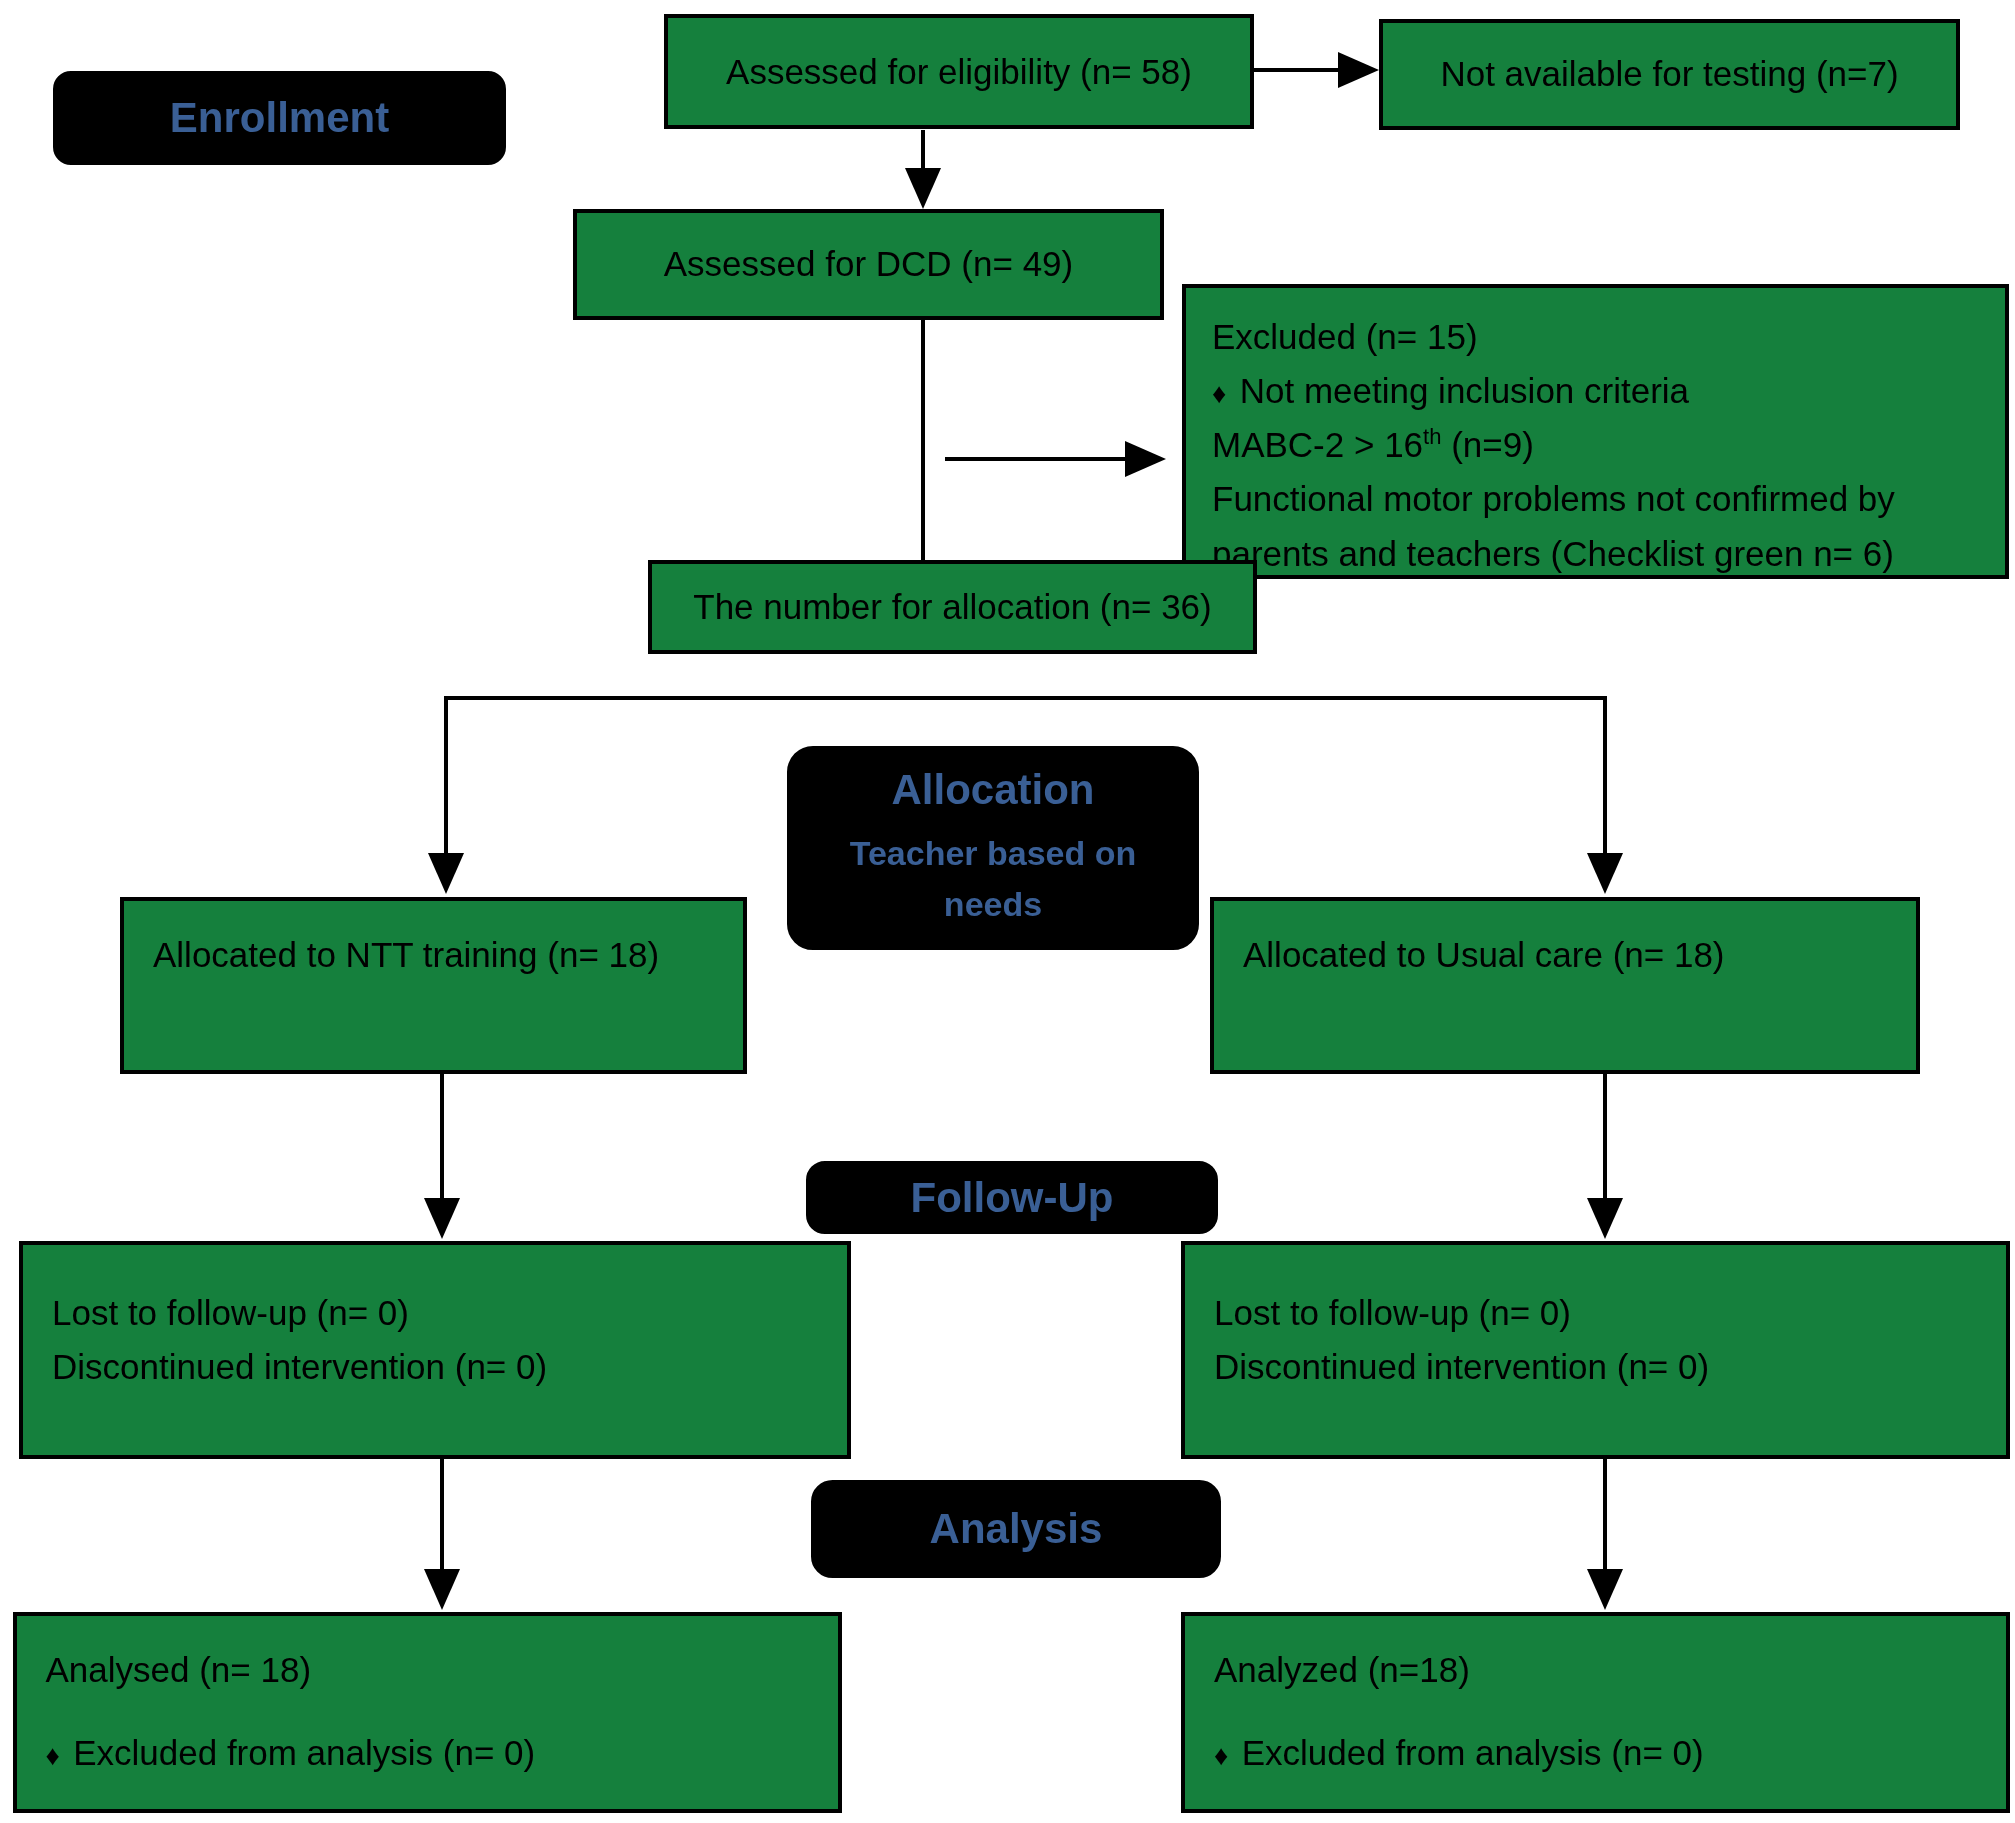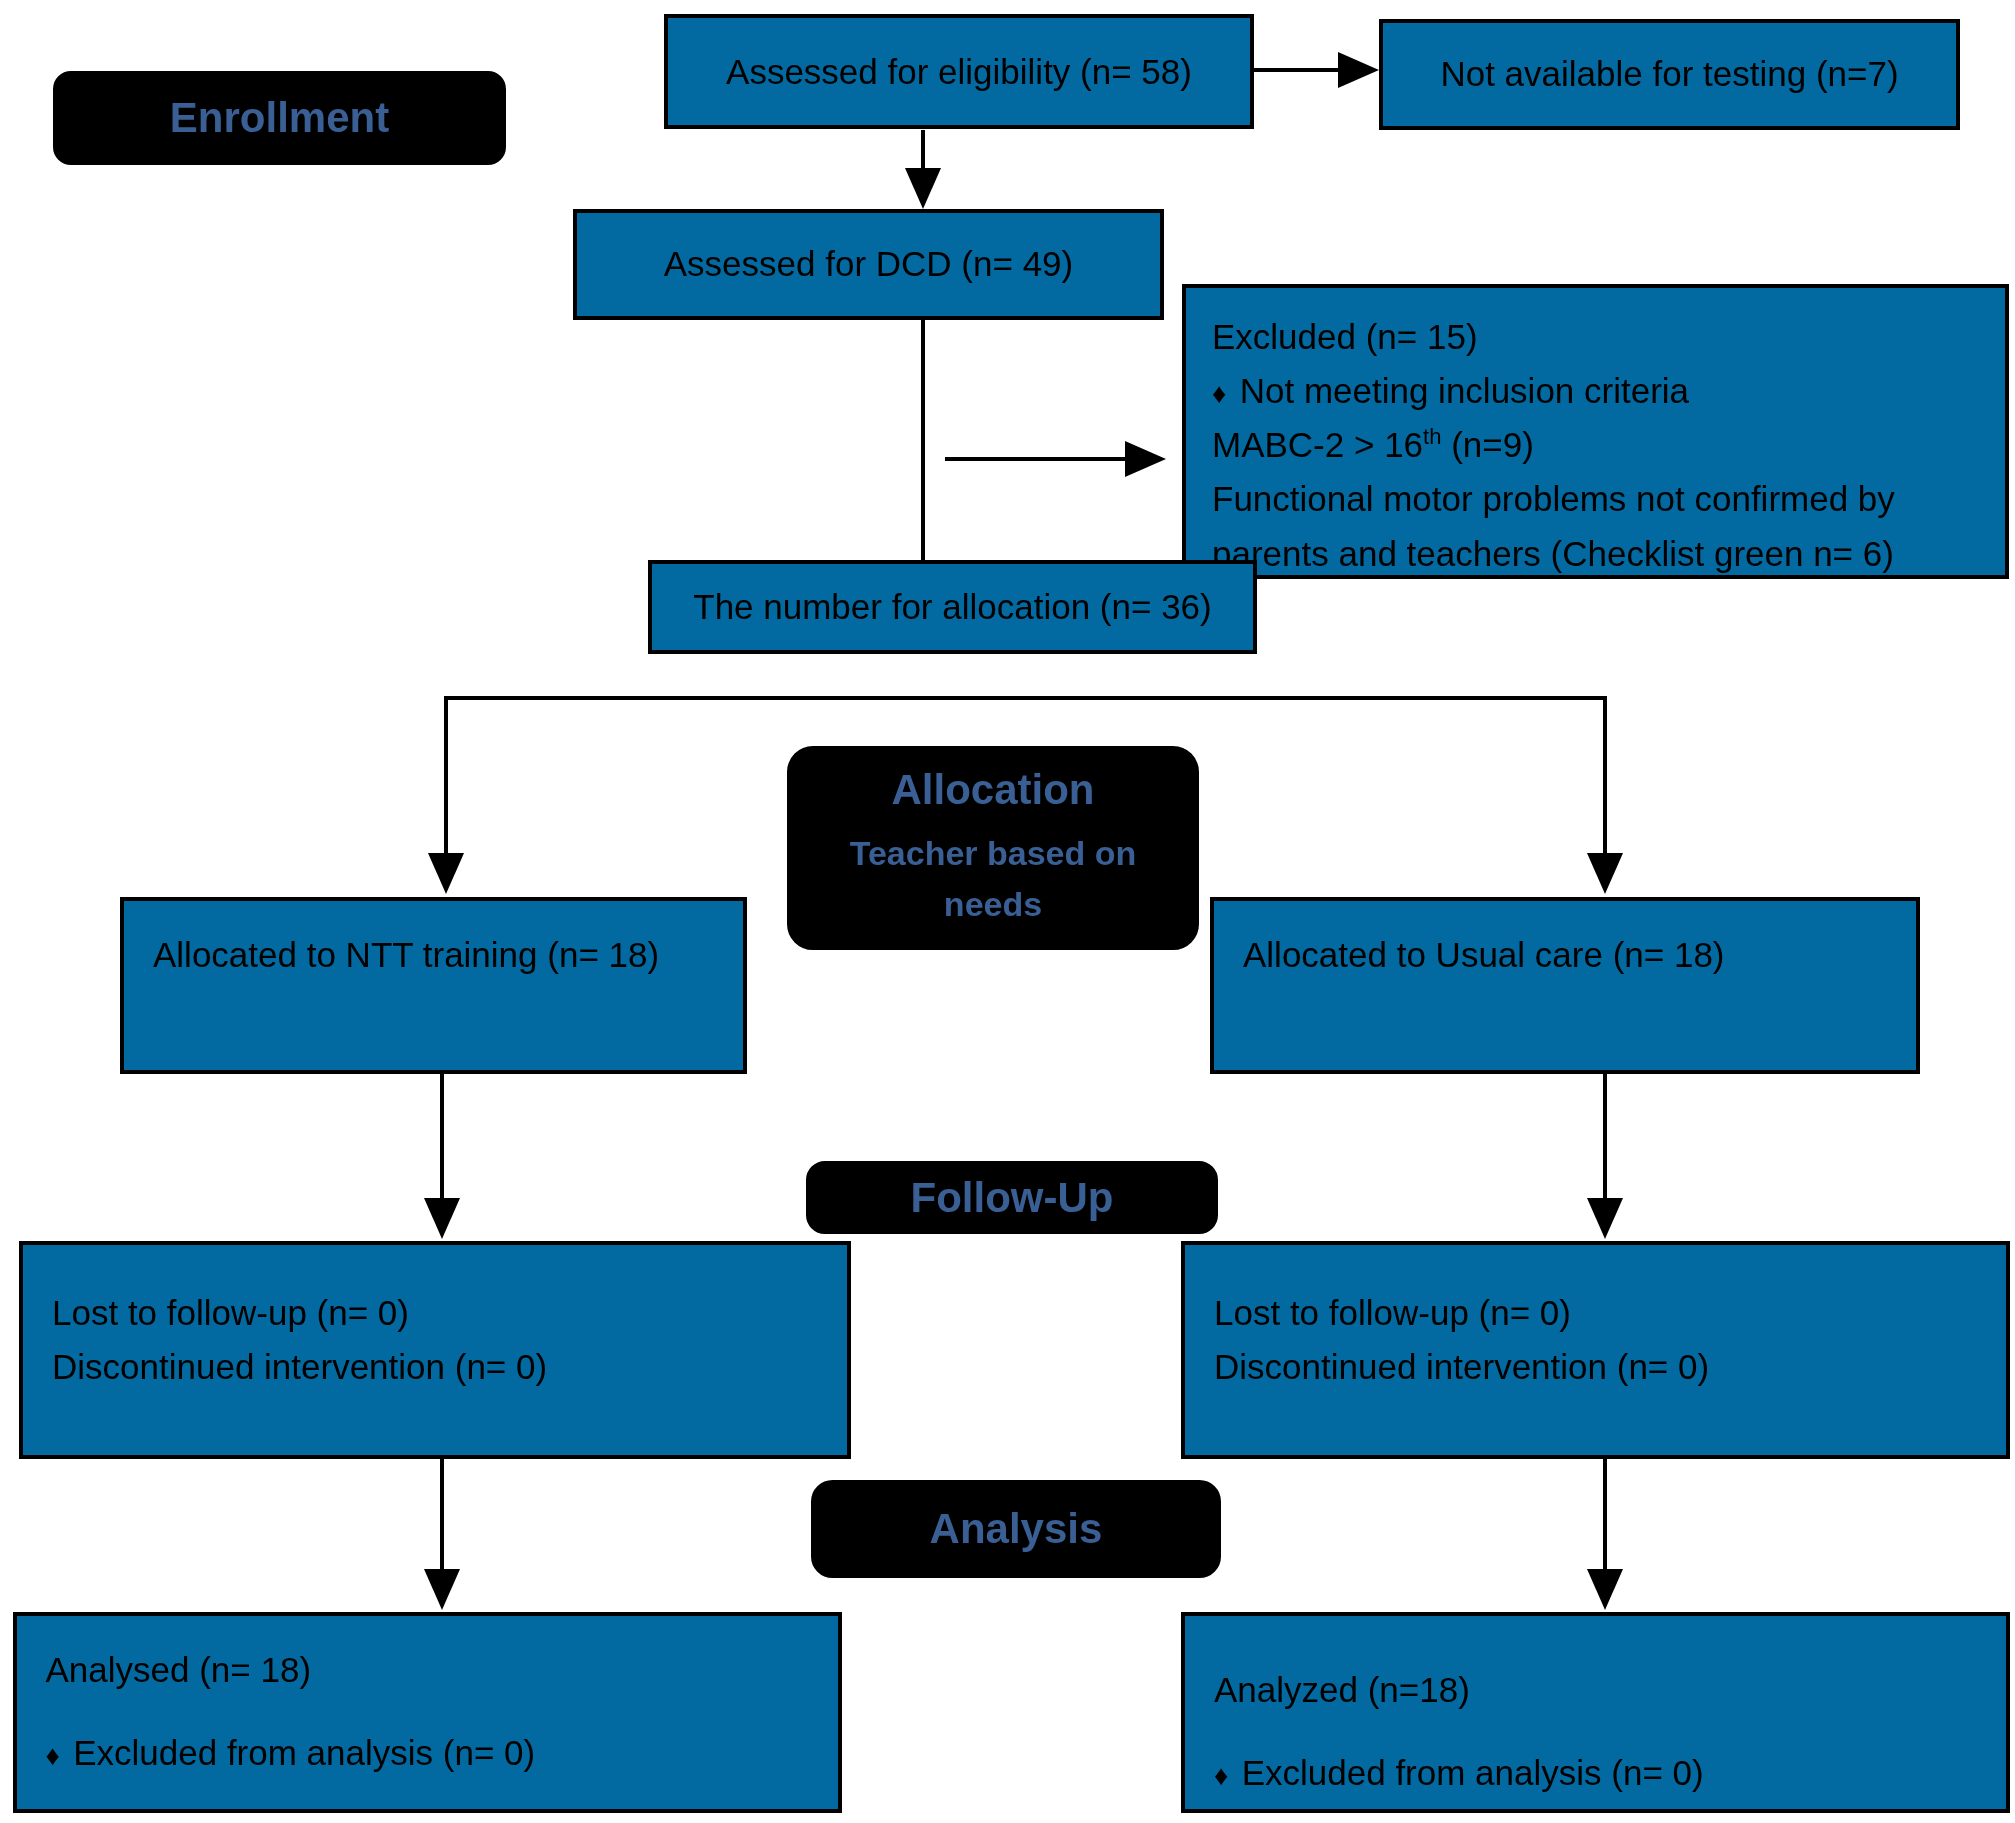--- a/index.html
+++ b/index.html
@@ -7,21 +7,21 @@
     position:relative;
     width:2015px;
     height:1824px;
     background:#ffffff;
     font-family:"Liberation Sans", sans-serif;
     color:#000;
   }
   
   .box{
     position:absolute;
-    background:#0369a1;
+    background:#15803d;
     border:4.3px solid #000;
     box-sizing:border-box;
     font-size:35px;
     line-height:1.15;
   }
   .box.center{
     display:flex;
     align-items:center;
     justify-content:center;
     text-align:center;
@@ -166,21 +166,21 @@
   </div>
 
   <div class="box" style="left:12.5px; top:1612px; width:829px; height:201px; padding:34px 24px 0 29px;">
     <div>Analysed (n= 18)</div>
     <div class="bullet-line an-line2">
       <span class="bullet">♦</span>
       <span>Excluded from analysis (n= 0)</span>
     </div>
   </div>
 
-  <div class="box" style="left:1181px; top:1612px; width:829px; height:201px; padding:54px 24px 0 29px;">
+  <div class="box" style="left:1181px; top:1612px; width:829px; height:201px; padding:34px 24px 0 29px;">
     <div>Analyzed (n=18)</div>
     <div class="bullet-line an-line2">
       <span class="bullet">♦</span>
       <span>Excluded from analysis (n= 0)</span>
     </div>
   </div>
 
 </div>
 
 

